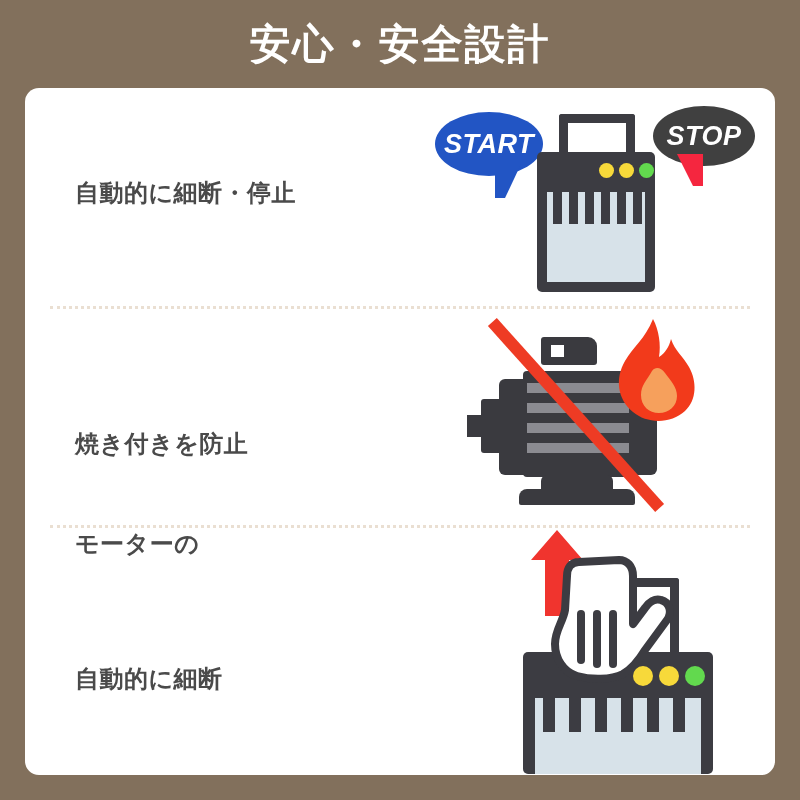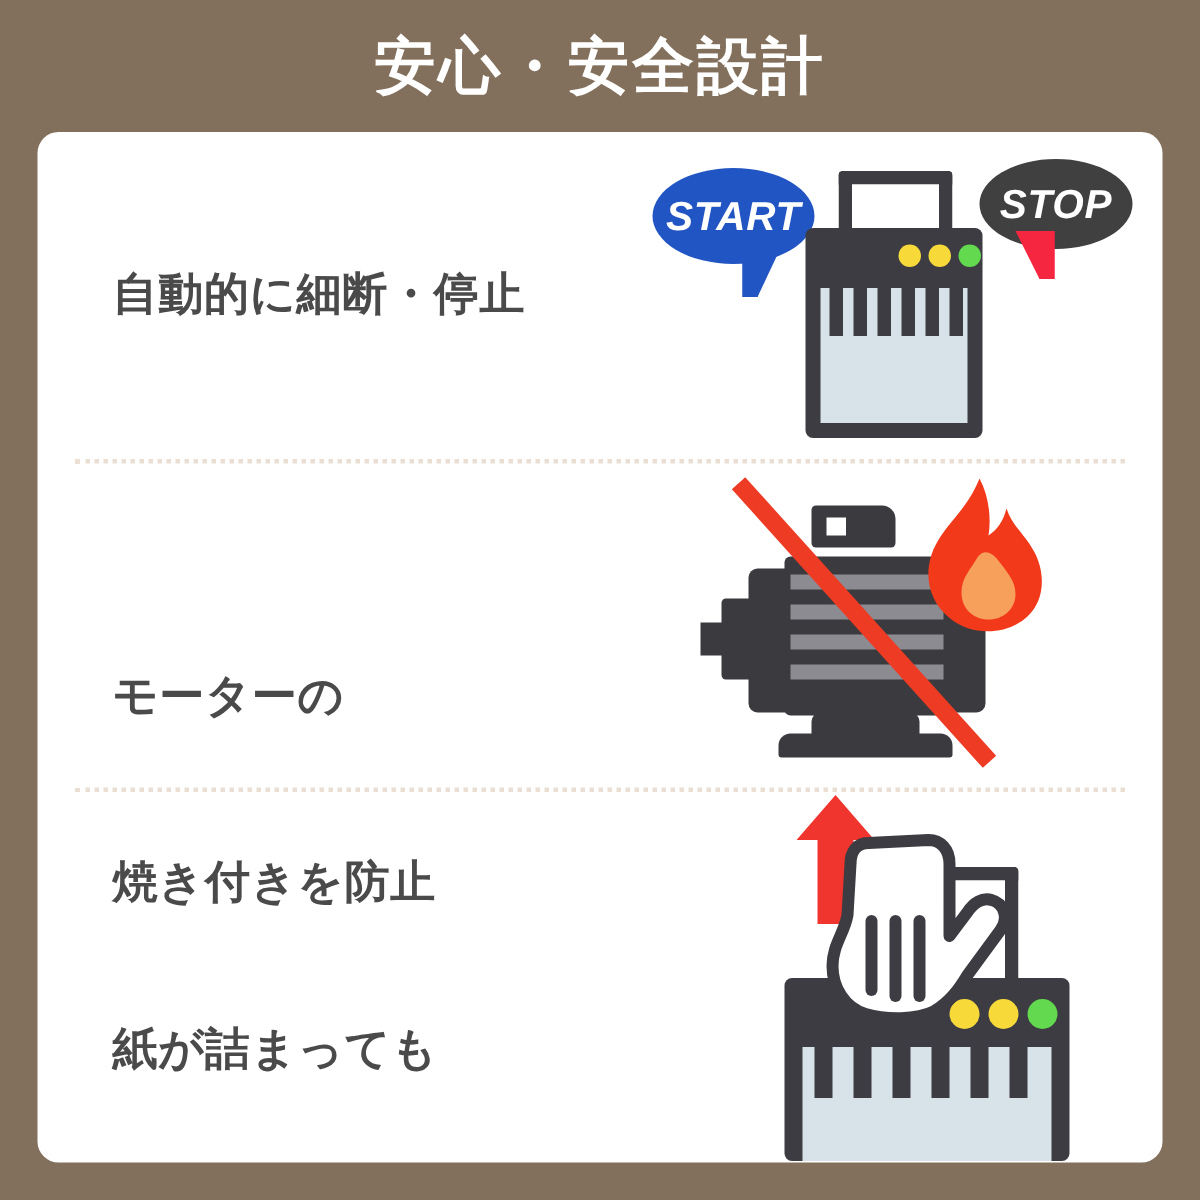--- a/index.html
+++ b/index.html
@@ -62,21 +62,21 @@
     height: 0;
     border-top: 3px dotted #eadfd2;
   }
   .divider-1 { top: 218px; }
   .divider-2 { top: 437px; }
 
   .row-text {
     position: absolute;
     left: 50px;
     color: #4a4a4a;
-    font-size: 30px;
+    font-size: 24px;
     font-weight: bold;
     line-height: 1.38;
     letter-spacing: 0.5px;
     white-space: pre;
   }
   .row-1 .row-text { top: 88px; }
   .row-2 .row-text { top: 54px; }
   .row-3 .row-text { top: 70px; }
 
   .art {
@@ -195,22 +195,22 @@
             <div class="tooth" style="left:86px; width:9px; height:32px;"></div>
           </div>
         </div>
       </div>
     </div>
 
     <div class="divider divider-1"></div>
 
     <div class="feature-row row-2">
       <div class="row-text">
+        <div>焼き付きを防止</div>
         <div>モーターの</div>
-        <div>焼き付きを防止</div>
       </div>
 
       <div class="art" style="left:430px; top:10px; width:250px; height:196px;">
 
         <div class="motor" style="position:absolute; left:12px; top:20px; width:210px; height:168px;">
 
           <div class="part" style="left:74px; top:0px; width:56px; height:28px; border-radius:3px 9px 3px 3px;"></div>
           <div style="position:absolute; left:84px; top:8px; width:13px; height:12px; background:#ffffff;"></div>
 
           <div class="part" style="left:0px; top:78px; width:18px; height:22px;"></div>
@@ -236,21 +236,21 @@
         </svg>
 
         <div class="slash" style="left:-4px; top:92px; width:250px; height:12px; transform: rotate(48deg);"></div>
       </div>
     </div>
 
     <div class="divider divider-2"></div>
 
     <div class="feature-row row-3">
       <div class="row-text">
-        <div>紙が詰まっても</div>
+        <div>自動的に細断</div>
         
       </div>
 
       <div class="art" style="left:440px; top:-6px; width:280px; height:255px;">
 
         <svg class="arrow-up" style="left:66px; top:10px;" width="52" height="86" viewBox="0 0 52 86">
           <path d="M26 0 L52 30 L38 30 L38 86 L14 86 L14 30 L0 30 Z" fill="#f0342e"></path>
         </svg>
 
         <div class="shredder" style="position:absolute; left:58px; top:58px; width:190px; height:196px;">

